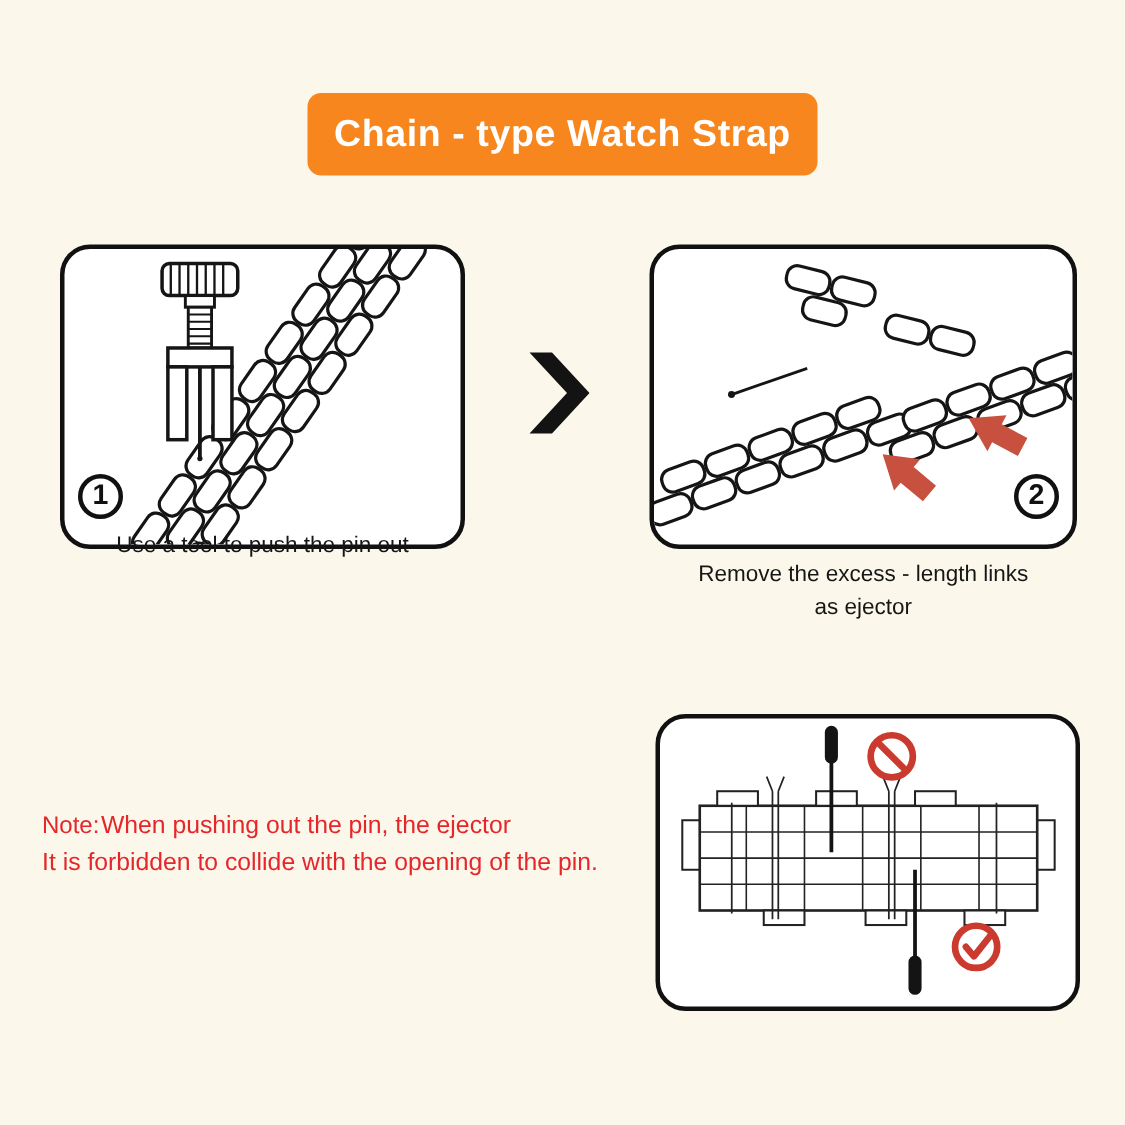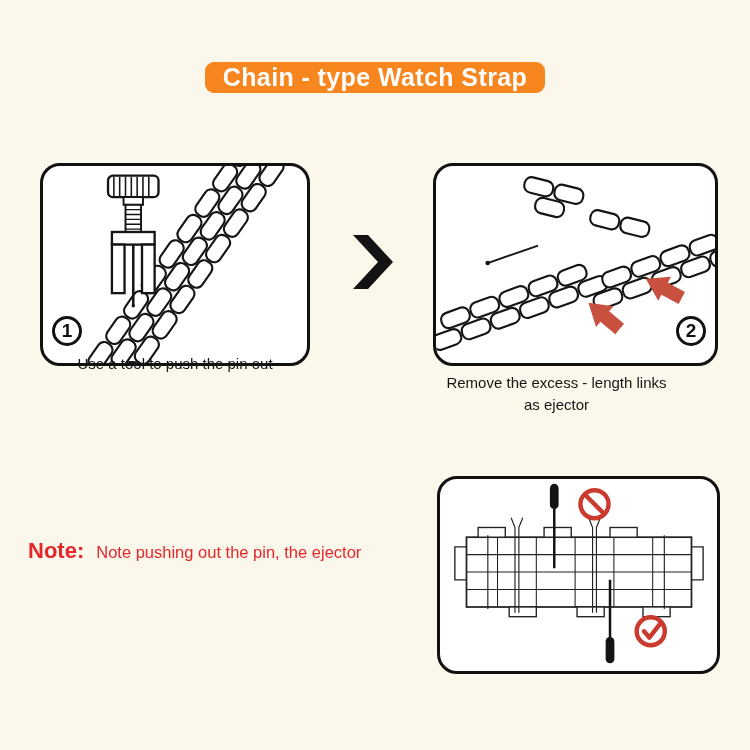--- a/index.html
+++ b/index.html
@@ -4,21 +4,21 @@
 <style>
   * { margin:0; padding:0; box-sizing:border-box; }
   html,body { width:750px; height:750px; }
   body {
     background:#FBF7EB;
     font-family:"Liberation Sans", sans-serif;
     position:relative;
     overflow:hidden;
   }
   .banner {
-    position:absolute; left:205px; top:62px; width:340px; height:31px;
+    position:absolute; left:205px; top:62px; width:340px; height:55px;
     background:#F6861D; border-radius:9px;
     display:flex; align-items:center; justify-content:center;
   }
   .banner-text { color:#ffffff; font-size:25px; font-weight:700; letter-spacing:.4px; }
   .panel {
     position:absolute; background:#ffffff;
     border:3px solid #111; border-radius:20px; overflow:hidden;
   }
   .panel-1 { left:40px;  top:163px; width:270px; height:203px; }
   .panel-2 { left:433px; top:163px; width:285px; height:203px; }
@@ -31,26 +31,26 @@
     font-weight:700; font-size:19px; color:#111; z-index:2;
   }
   .badge-1 { left:9px;  bottom:17px; }
   .badge-2 { right:9px; bottom:17px; }
   .chevron { position:absolute; left:351px; top:233px; }
   .caption {
     position:absolute; color:#161616; font-size:15px;
     text-align:center; line-height:22px;
   }
   .caption-1 { left:40px;  top:353px; width:270px; }
-  .caption-2 { left:414px; top:372px; width:285px; }
+  .caption-2 { left:433px; top:372px; width:285px; }
   .note {
     position:absolute; left:28px; top:538px;
     color:#E5262B; font-size:16.5px; line-height:25px;
   }
-  .note-label { font-weight:700; font-size:22px; margin-right:12px; }
+  .note-label { font-weight:400; font-size:16px; margin-right:1px; }
 </style>
 </head>
 <body>
 
 <div>
 
   <div class="banner">
     <span class="banner-text">Chain - type Watch Strap</span>
   </div>
 
@@ -163,22 +163,23 @@
   <div class="caption caption-1">
     <div>Use a tool to push the pin out</div>
   </div>
   <div class="caption caption-2">
     <div>Remove the excess - length links</div>
     <div>as ejector</div>
   </div>
 
   <div class="note">
     <div>
-      <span class="note-label">Note:</span><span>Note pushing out the pin, the ejector</span>
+      <span class="note-label">Note:</span><span>When pushing out the pin, the ejector</span>
     </div>
+    <div>It is forbidden to collide with the opening of the pin.</div>
   </div>
 
   <div class="panel panel-3">
     <svg viewBox="0 0 283 198">
       <g stroke="#222" fill="none">
         <rect x="26" y="60" width="232" height="72" fill="#fff" stroke-width="1.8"></rect>
         <path d="M26 78 H258 M26 96 H258 M26 114 H258" stroke-width="1.1"></path>
         <path d="M58 60 V132 M98 60 V132 M138 60 V132 M178 60 V132 M218 60 V132" stroke-width="1.1"></path>
         <rect x="38" y="50" width="28" height="10" fill="#fff" stroke-width="1.4"></rect>
         <rect x="106" y="50" width="28" height="10" fill="#fff" stroke-width="1.4"></rect>

